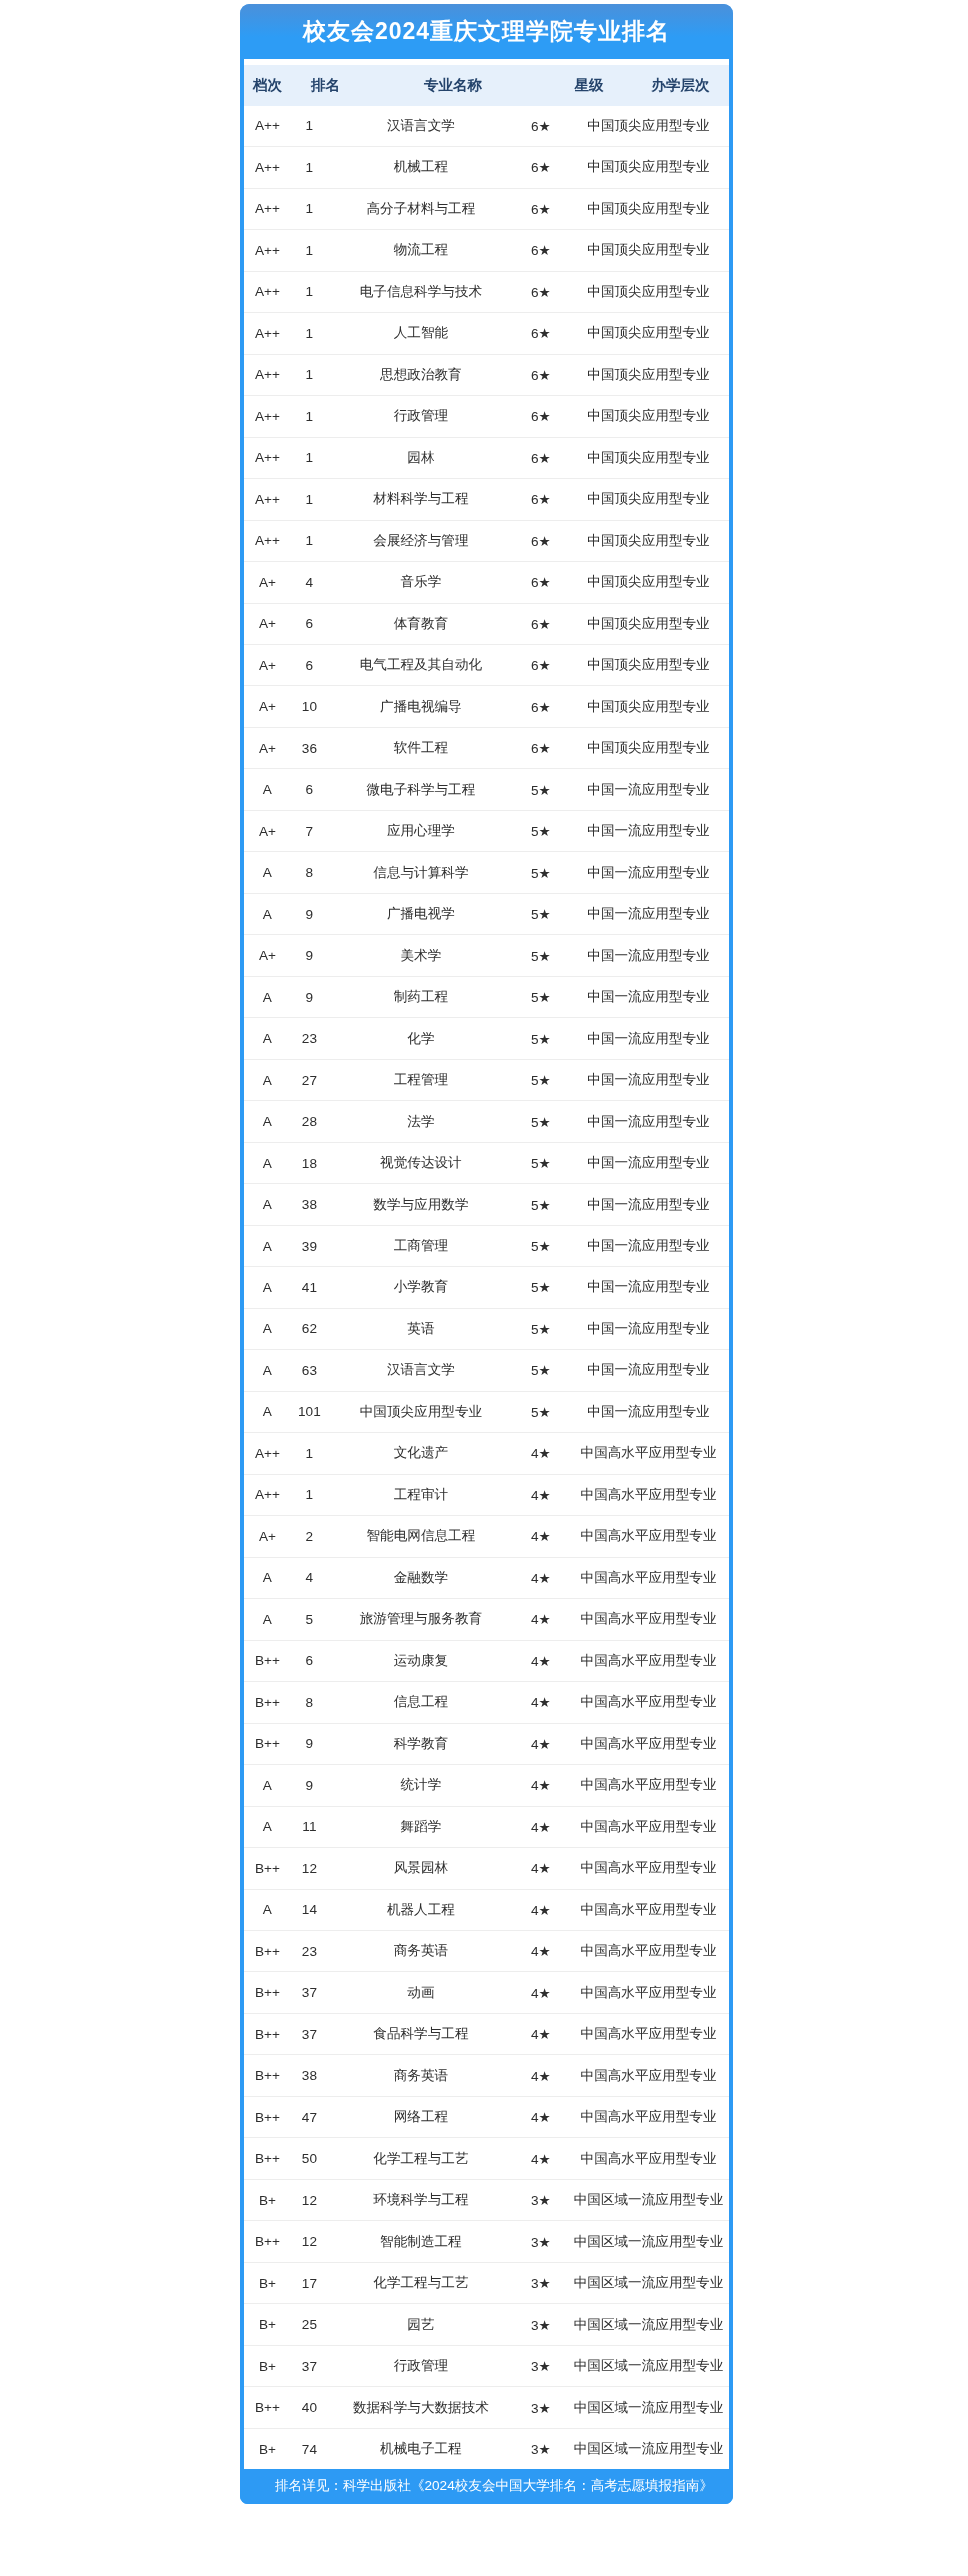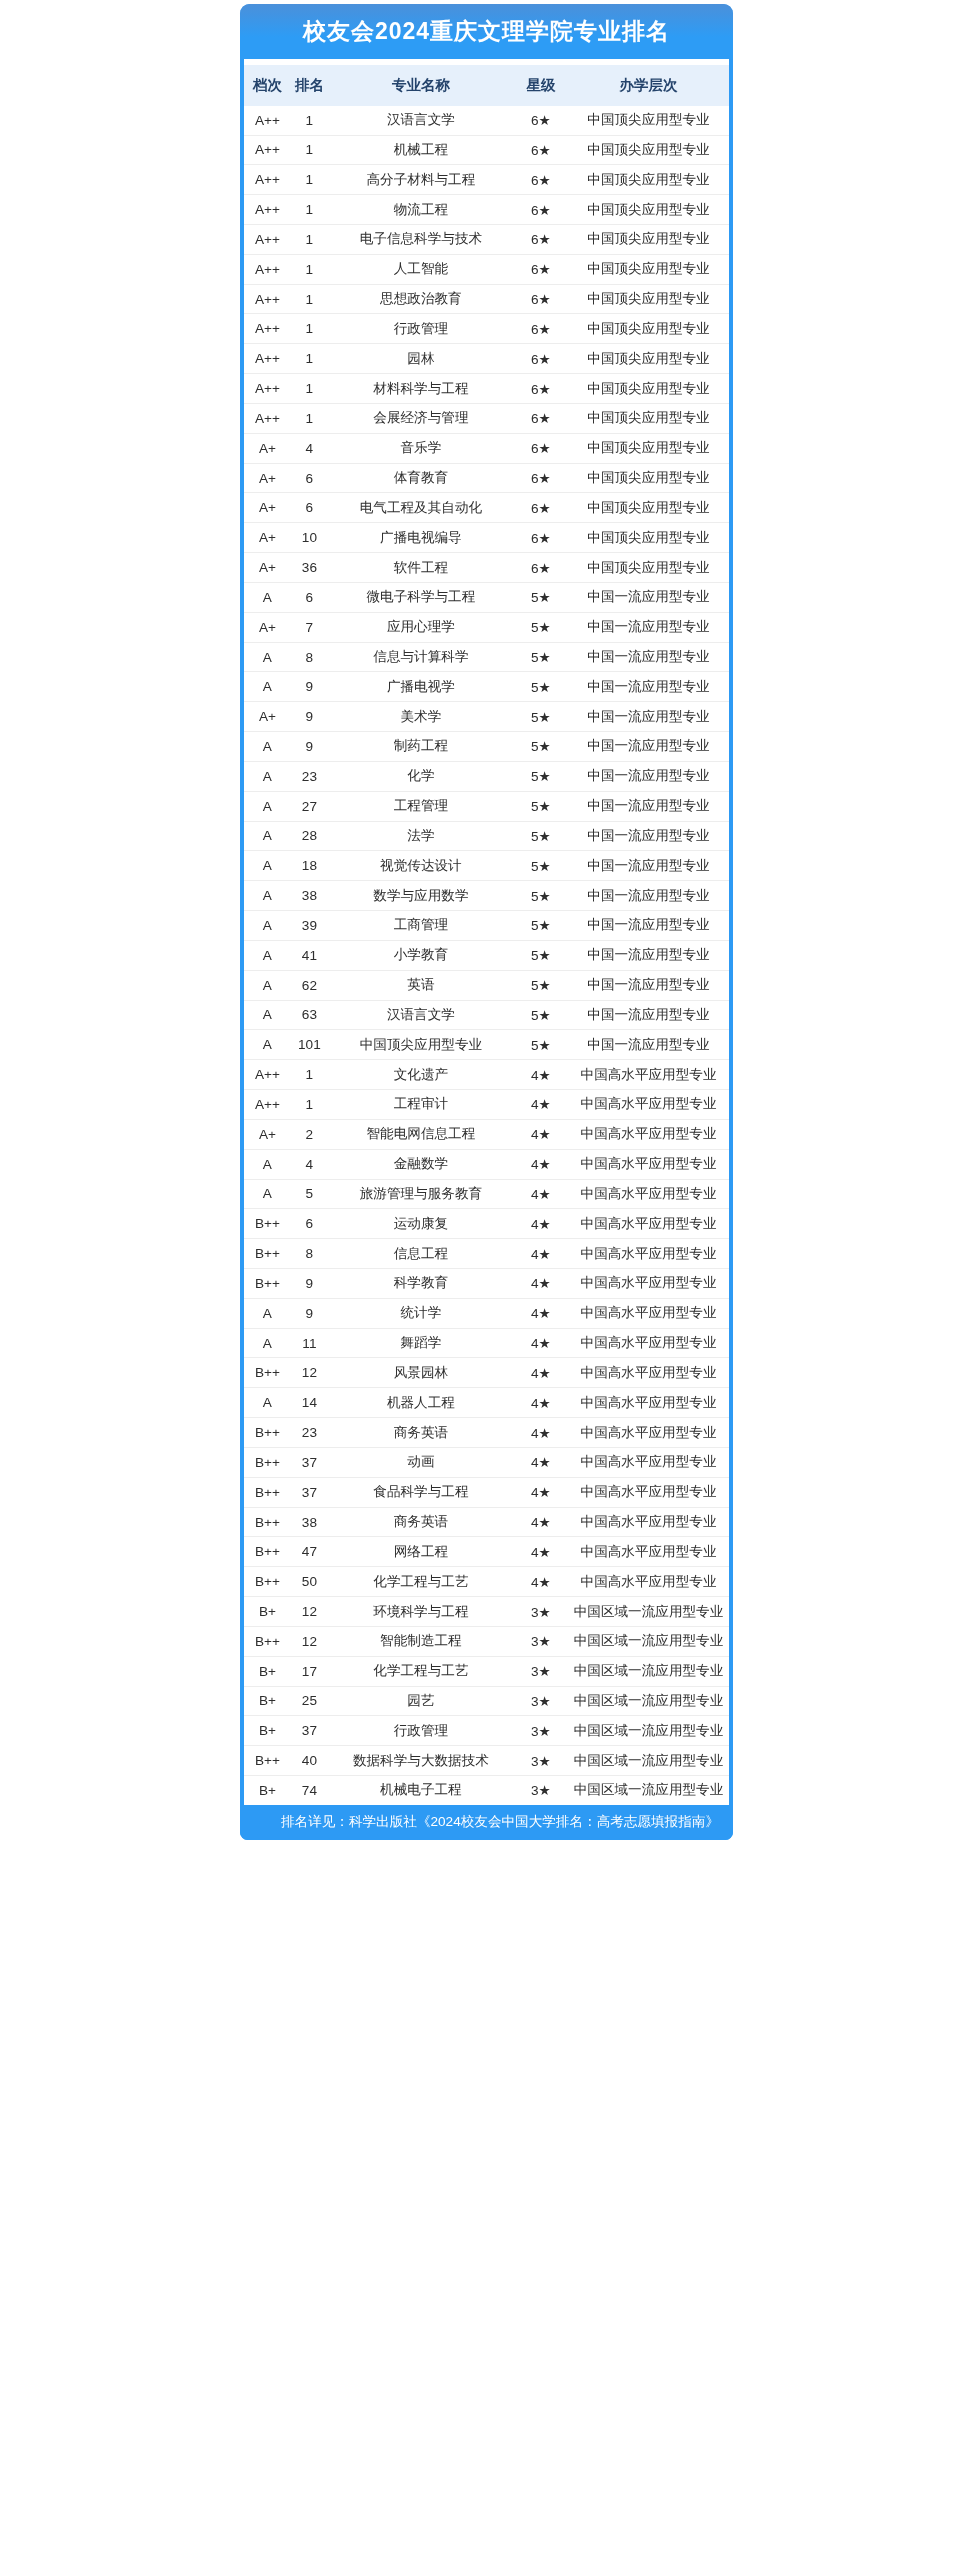--- a/index.html
+++ b/index.html
@@ -12,21 +12,21 @@
     height: 2576px;
     position: relative;
     overflow: hidden;
     font-family: "Liberation Sans", "DejaVu Sans", sans-serif;
   }
   .ranking-card {
     position: absolute;
     left: 240px;
     top: 3.9px;
     width: 493px;
-    height: 1836px;
+    height: 2500px;
     background: var(--primary, #2d9af4);
     border-radius: 9.7px 9.7px 7.8px 7.8px;
     overflow: hidden;
     display: flex;
     flex-direction: column;
     box-sizing: border-box;
   }
   .titlebar {
     height: 55px;
     flex: 0 0 55px;
@@ -53,20 +53,21 @@
   .grid {
     display: grid;
     grid-template-columns: 47px 37px 186px 54px 1fr;
     align-items: center;
   }
   .header-row {
     margin-top: 5.8px;
     height: 41px;
     flex: 0 0 41px;
     background: var(--header-bg, #e6f0fb);
+    gap: 16px;
   }
   .header-cell {
     text-align: center;
     color: var(--header-text, #24436b);
     font-size: 14.5px;
     font-weight: bold;
     white-space: nowrap;
   }
   .rows {
     flex: 1 1 auto;
@@ -88,21 +89,21 @@
     font-size: 13.6px;
     white-space: nowrap;
   }
   .footer {
     height: 35px;
     flex: 0 0 35px;
     background: var(--primary, #2d9af4);
     display: flex;
     align-items: center;
     justify-content: flex-end;
-    padding-right: 14px;
+    padding-right: 20px;
     box-sizing: border-box;
   }
   .footer .footer-text {
     color: #ffffff;
     font-size: 13.6px;
     white-space: nowrap;
   }
 </style>
 </head>
 <body>

